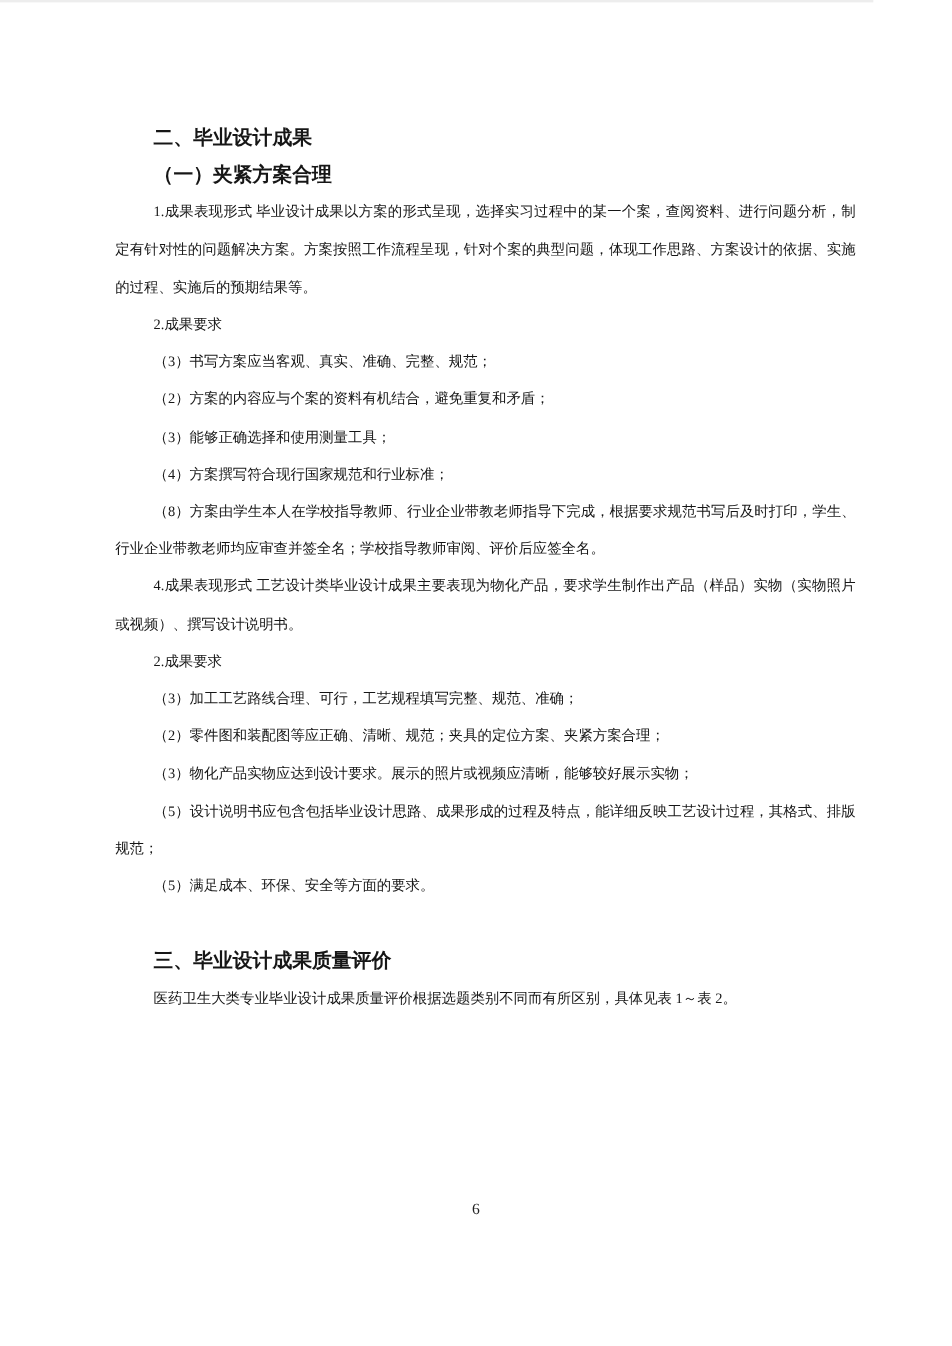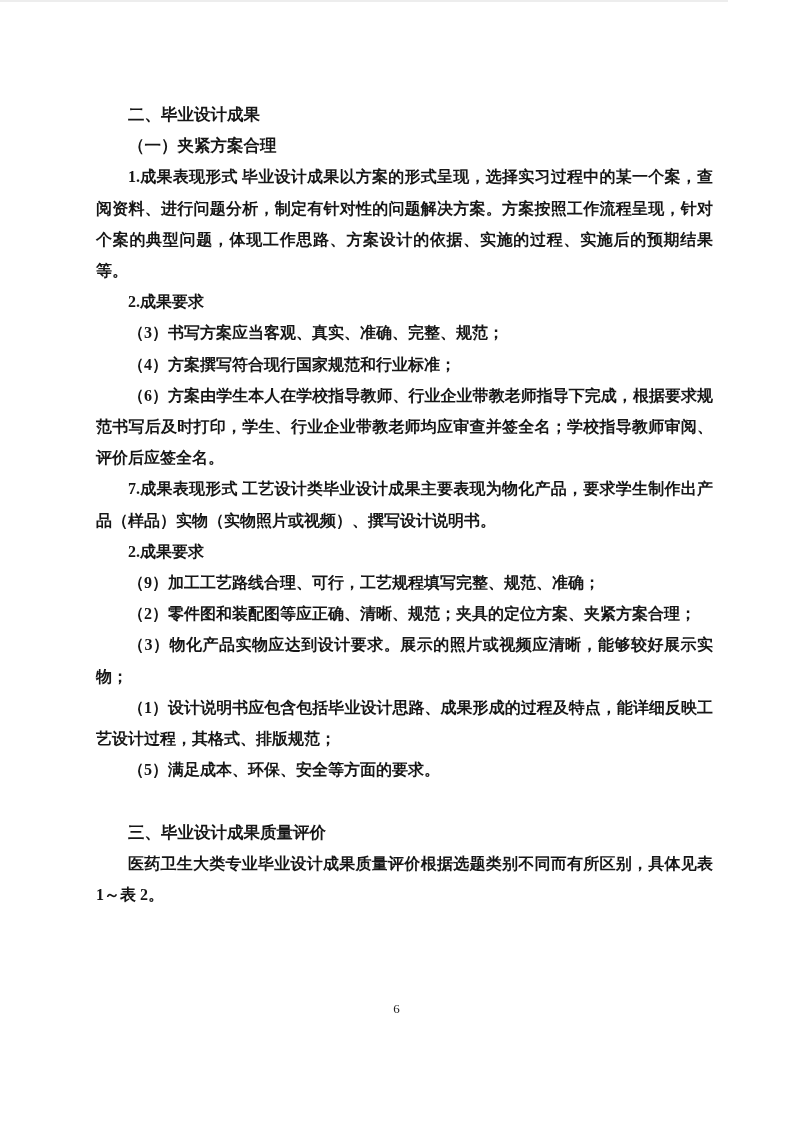--- a/index.html
+++ b/index.html
@@ -26,24 +26,24 @@
     position: absolute;
     top: 99px;
     left: 96px;
     width: 617px;
     text-align: justify;
     text-justify: inter-character;
   }
   .content p, .content h3, .content h4 {
     margin: 0;
     padding: 0;
-    font-size: 16px;
+    font-size: 12px;
     line-height: 31.2px;
     text-indent: 32px;
-    font-weight: bold;
+    font-weight: normal;
     word-break: break-all;
   }
   .content h3, .content h4 {
     font-weight: 700;
     font-size: 16.5px;
   }
   .blank-line {
     height: 31.2px;
   }
   .footer {
@@ -63,28 +63,30 @@
 <body>
 
 <div class="page">
   <div class="scan-edge"></div>
   <main class="content" id="doc-body">
       <h3>二、毕业设计成果</h3>
       <h4>（一）夹紧方案合理</h4>
       <p>1.成果表现形式 毕业设计成果以方案的形式呈现，选择实习过程中的某一个案，查阅资料、进行问题分析，制定有针对性的问题解决方案。方案按照工作流程呈现，针对个案的典型问题，体现工作思路、方案设计的依据、实施的过程、实施后的预期结果等。</p>
       <p>2.成果要求</p>
       <p>（3）书写方案应当客观、真实、准确、完整、规范；</p>
+      <p>（2）方案的内容应与个案的资料有机结合，避免重复和矛盾；</p>
+      <p>（3）能够正确选择和使用测量工具；</p>
       <p>（4）方案撰写符合现行国家规范和行业标准；</p>
-      <p>（6）方案由学生本人在学校指导教师、行业企业带教老师指导下完成，根据要求规范书写后及时打印，学生、行业企业带教老师均应审查并签全名；学校指导教师审阅、评价后应签全名。</p>
-      <p>7.成果表现形式 工艺设计类毕业设计成果主要表现为物化产品，要求学生制作出产品（样品）实物（实物照片或视频）、撰写设计说明书。</p>
+      <p>（8）方案由学生本人在学校指导教师、行业企业带教老师指导下完成，根据要求规范书写后及时打印，学生、行业企业带教老师均应审查并签全名；学校指导教师审阅、评价后应签全名。</p>
+      <p>4.成果表现形式 工艺设计类毕业设计成果主要表现为物化产品，要求学生制作出产品（样品）实物（实物照片或视频）、撰写设计说明书。</p>
       <p>2.成果要求</p>
-      <p>（9）加工工艺路线合理、可行，工艺规程填写完整、规范、准确；</p>
+      <p>（3）加工工艺路线合理、可行，工艺规程填写完整、规范、准确；</p>
       <p>（2）零件图和装配图等应正确、清晰、规范；夹具的定位方案、夹紧方案合理；</p>
       <p>（3）物化产品实物应达到设计要求。展示的照片或视频应清晰，能够较好展示实物；</p>
-      <p>（1）设计说明书应包含包括毕业设计思路、成果形成的过程及特点，能详细反映工艺设计过程，其格式、排版规范；</p>
+      <p>（5）设计说明书应包含包括毕业设计思路、成果形成的过程及特点，能详细反映工艺设计过程，其格式、排版规范；</p>
       <p>（5）满足成本、环保、安全等方面的要求。</p>
       <div class="blank-line"></div>
       <h3>三、毕业设计成果质量评价</h3>
       <p>医药卫生大类专业毕业设计成果质量评价根据选题类别不同而有所区别，具体见表 1～表 2。</p>
     </main>
   <footer class="footer">
     <span>6</span>
   </footer>
 </div>
 

